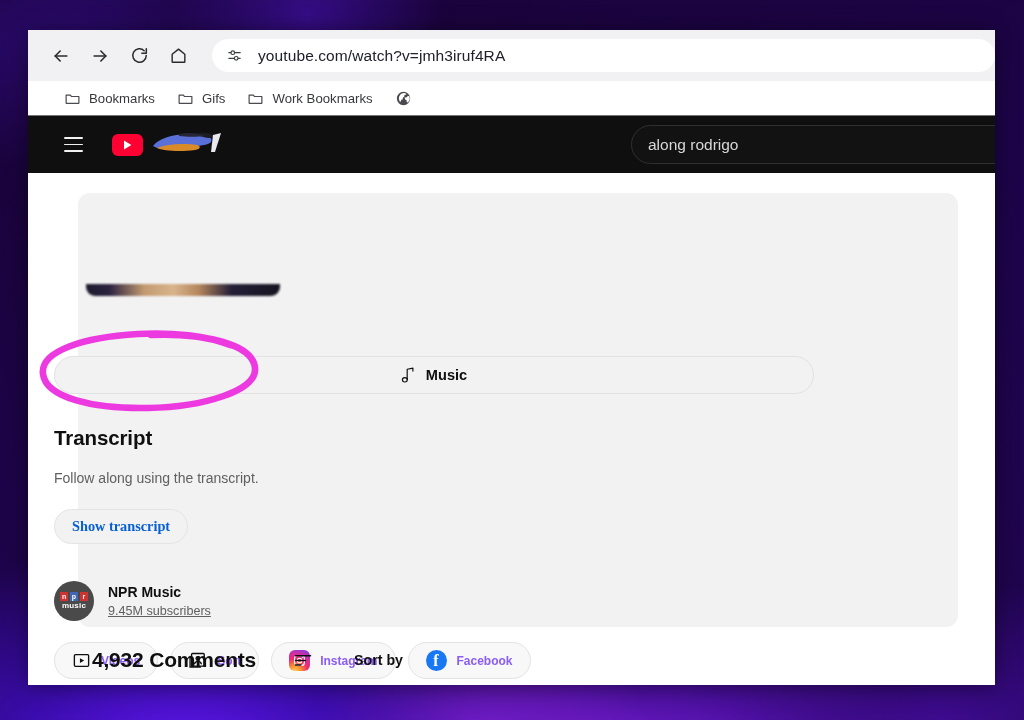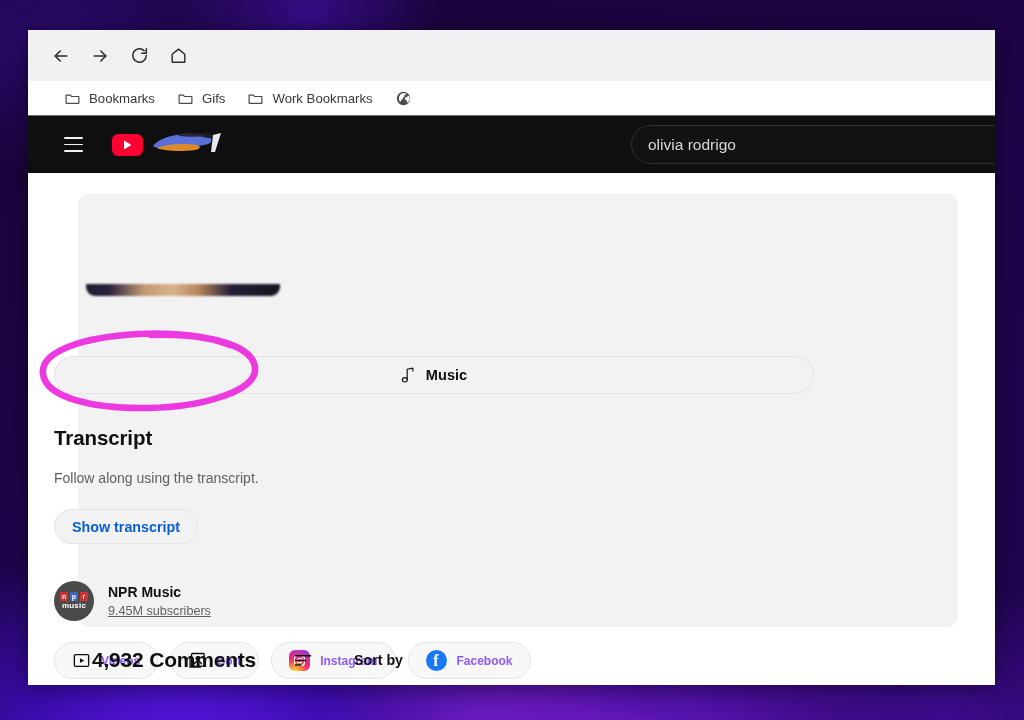--- a/index.html
+++ b/index.html
@@ -281,20 +281,21 @@
     background: #f2f2f2;
     border: 1px solid #e4e4e4;
     display: flex;
     align-items: center;
     box-sizing: border-box;
   }
   .show-transcript-label {
     color: #065fd4;
     font-size: 14.3px;
     font-weight: bold;
+    font-family: Liberation Serif, serif;
   }
 
   
   .channel-row {
     position: absolute;
     left: 26px;
     top: 408px;
     display: flex;
     align-items: center;
   }
@@ -461,20 +462,33 @@
         <path d="M20.5 12a8.5 8.5 0 1 1-2.6-6.1"></path>
           <polyline points="20.6,3.6 20.6,9.2 15,9.2"></polyline>
       </svg>
     </div>
     <div class="nav-btn">
       <svg width="19" height="19" viewBox="0 0 24 24" fill="none" stroke="currentColor" stroke-width="1.8" stroke-linecap="round" stroke-linejoin="round">
         <path d="M4 10.5 12 4l8 6.5V20a.6.6 0 0 1-.6.6H4.6A.6.6 0 0 1 4 20z"></path>
       </svg>
     </div>
 
+    <div class="omnibox">
+      <div class="omnibox-icon">
+        <svg width="17" height="17" viewBox="0 0 24 24" fill="none" stroke="currentColor" stroke-width="1.7" stroke-linecap="round">
+          <line x1="12.5" y1="8" x2="20" y2="8"></line>
+          <line x1="4" y1="8" x2="6.6" y2="8"></line>
+          <circle cx="9.6" cy="8" r="2.6"></circle>
+          <line x1="4" y1="16" x2="11.4" y2="16"></line>
+          <line x1="17.4" y1="16" x2="20" y2="16"></line>
+          <circle cx="14.4" cy="16" r="2.6"></circle>
+        </svg>
+      </div>
+      <span class="omnibox-url" title="youtube.com/watch?v=jmh3iruf4RA">youtube.com/watch?v=jmh3iruf4RA</span>
+    </div>
   </div>
 
   <div class="bookmarks-bar">
     <div class="bookmark">
       <span class="bm-icon">
         <svg width="17" height="17" viewBox="0 0 24 24" fill="none" stroke="currentColor" stroke-width="1.7" stroke-linejoin="round">
           <path d="M3 7.2h6l1.7 2H21v9.3a.5.5 0 0 1-.5.5h-17a.5.5 0 0 1-.5-.5z"></path>
         </svg>
       </span>
       <span>Bookmarks</span>
@@ -525,21 +539,21 @@
             <path d="M8 18 C18 14, 36 13, 48 15 C52 16, 52 19, 46 20 C32 22, 14 21, 8 18 Z" fill="#d98b2a"></path>
             <path d="M50 3 C56 2, 62 3, 66 6 C60 10, 56 7, 50 6 Z" fill="#1b1b24"></path>
             <path d="M64 5 L72 3 L66 22 L62 22 Z" fill="#e8e8ee"></path>
             <path d="M30 4 C40 2, 50 3, 56 6 C48 7, 38 7, 30 6 Z" fill="#262636"></path>
           </svg>
         </div>
       </div>
 
       <div class="yt-search-wrap">
         <div class="yt-search-box">
-          <span class="yt-search-text" placeholder="Search">olivia rodrigo</span>
+          <span class="yt-search-text" placeholder="Search">along rodrigo</span>
         </div>
       </div>
     </div>
 
     <div class="thumb-sliver"></div>
 
     <div class="yt-body">
 
       <div class="info-card"></div>
 

